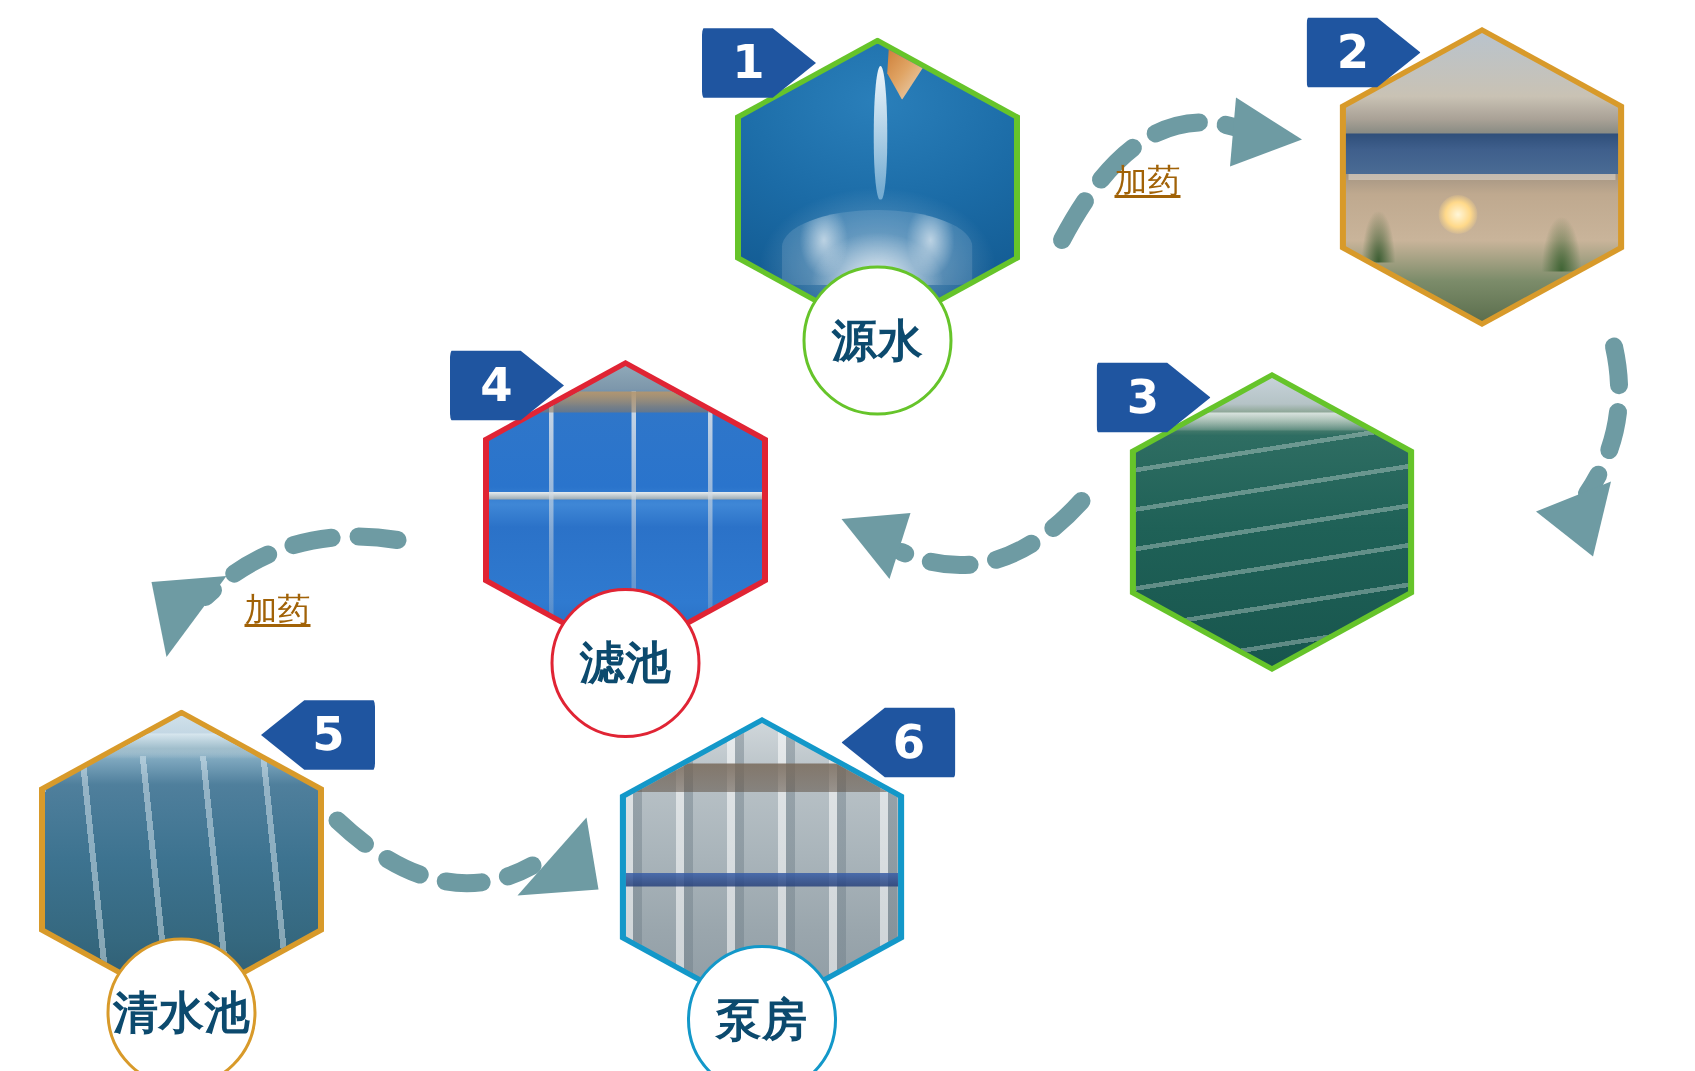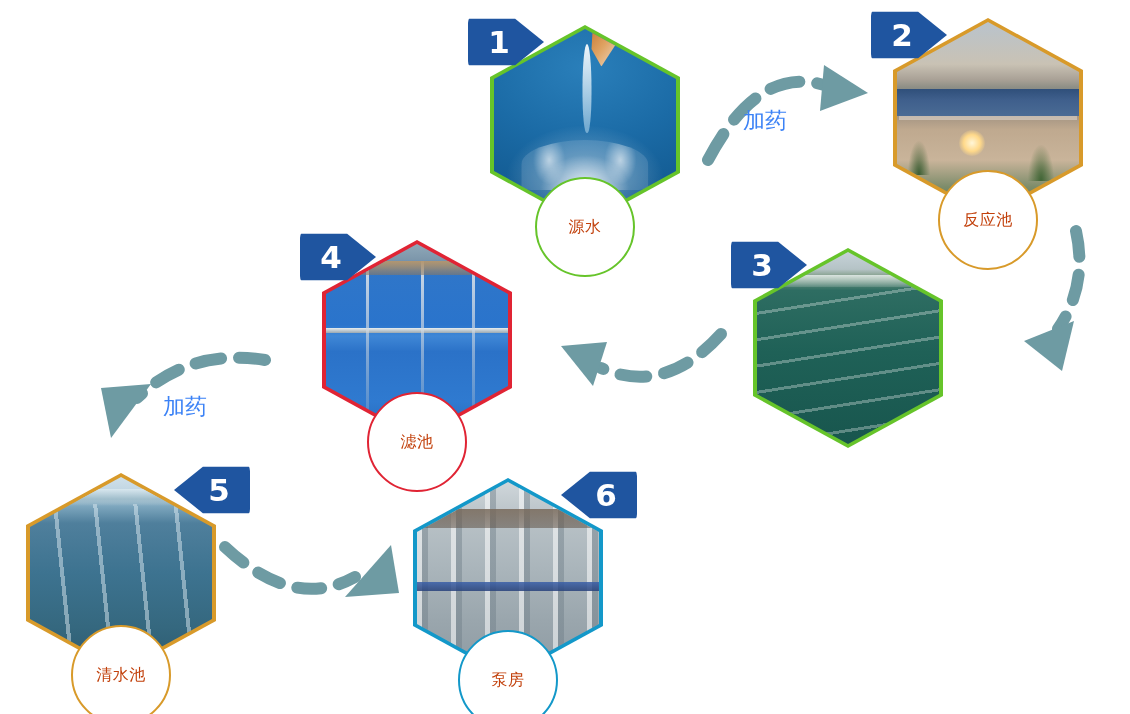--- a/index.html
+++ b/index.html
@@ -252,40 +252,41 @@
     border: 2px solid #888;
     display: flex;
     align-items: center;
     justify-content: center;
     z-index: 6;
     left: 50%;
     transform: translateX(-50%);
     top: 152px;
   }
   .label-circle span {
-    font-size: 16px;
-    font-weight: 400;
-    color: #c2410c;
+    font-size: 30px;
+    font-weight: 700;
+    color: #0c4a6e;
     letter-spacing: 0.5px;
     white-space: nowrap;
   }
 
   
   .arrow-svg {
     position: absolute;
     overflow: visible;
     pointer-events: none;
   }
   .arrow-label {
     position: absolute;
     font-size: 22px;
     font-weight: 400;
-    color: #3b82f6;
+    color: #a16207;
     white-space: nowrap;
     z-index: 4;
+    text-decoration: underline;
   }
 </style>
 </head>
 <body>
 
 <div id="stage">
 
   <svg class="arrow-svg" style="left:700px; top:55px; width:180px; height:110px;" viewBox="0 0 180 110">
     <path d="M 8 105 Q 60 6 130 32" fill="none" stroke="#6e9ba3" stroke-width="12" stroke-linecap="round" stroke-dasharray="30 18"></path>
     <polygon points="124,10 168,38 120,56" fill="#6e9ba3"></polygon>
@@ -338,23 +339,20 @@
           <div class="photo ph-reaction">
             <div class="rx-veg"></div>
             <div class="rx-veg2"></div>
           </div>
         </div>
       </div>
     </div>
     <div class="badge point-right" style="left:-22px; top:-12px;">
       <span>2</span>
     </div>
-    <div class="label-circle" style="border-color:#d89a2a;">
-      <span>反应池</span>
-    </div>
   </div>
 
   <div class="node" style="left:753px; top:248px;">
     <div class="hex-wrap">
       <div class="hex-border" style="background:#66c42a;">
         <div class="hex-inner">
           <div class="photo ph-sed"></div>
         </div>
       </div>
     </div>

